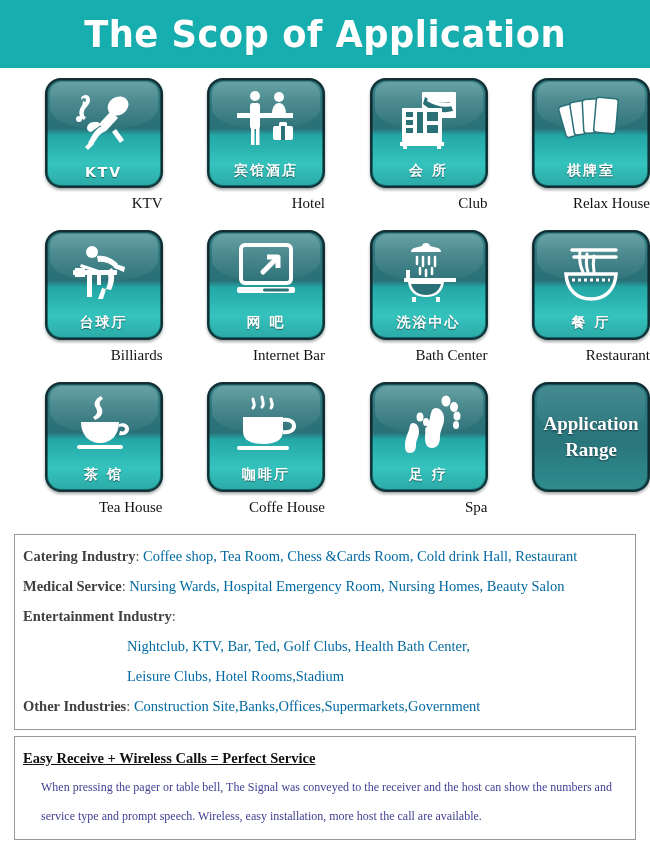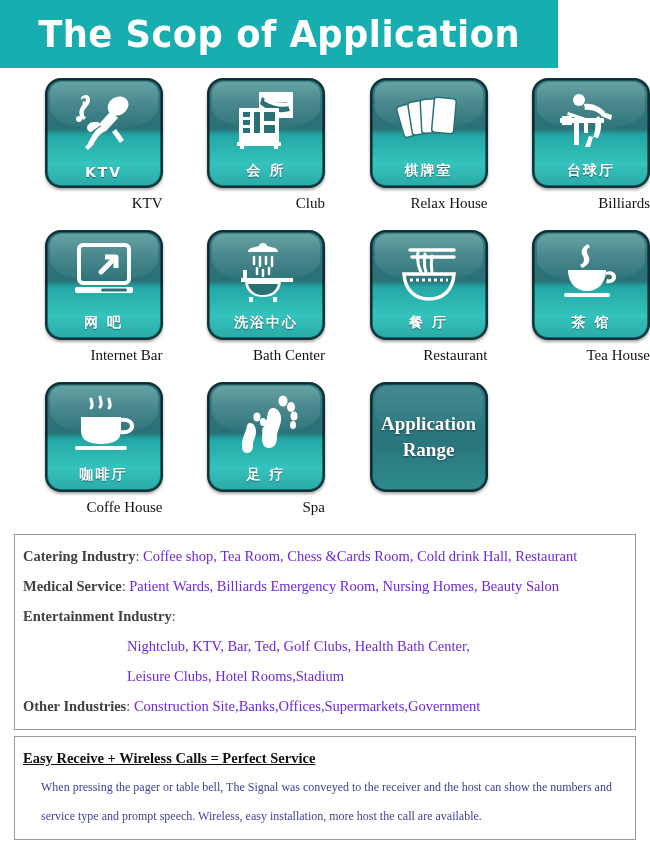--- a/index.html
+++ b/index.html
@@ -10,21 +10,21 @@
   body {
     width: 650px;
     height: 861px;
     font-family: "Liberation Serif", serif;
     overflow: hidden;
     position: relative;
   }
 
   
   #header-banner {
-    width: 558px;
+    width: 650px;
     height: 68px;
     background: #16aeae;
     display: flex;
     align-items: center;
     justify-content: center;
   }
   #header-title {
     color: #ffffff;
     font-family: "DejaVu Sans", sans-serif;
     font-weight: bold;
@@ -158,21 +158,21 @@
     white-space: nowrap;
   }
   .row-label {
     color: #404040;
     font-weight: bold;
   }
   .row-colon {
     color: #555555;
   }
   .row-value {
-    color: #6d28d9;
+    color: #0369a1;
     text-align: right;
   }
   .info-row.indented {
     padding-left: 112px;
   }
   .service-head {
     padding: 2px 8px;
     font-size: 14.5px;
     line-height: 26px;
     color: #111111;
@@ -209,20 +209,40 @@
           <path d="M27 34c-4 0-7 3-7 6 0 2 2 4 4 4l10-7-3-3z"></path>
           <path d="M49 41l8 11-4 3-8-11z"></path>
           <path d="M24 53l-6 6 3 3 6-6z"></path>
         </svg>
       </div>
       <div class="tile-cn">KTV</div>
     </div>
     <div class="tile-caption">KTV</div>
   </div>
 
+  <div class="grid-cell">
+    <div class="tile">
+      <div class="tile-art">
+        <svg width="74" height="66" viewBox="0 0 74 66" fill="#ffffff">
+          <circle cx="26" cy="8" r="5"></circle>
+          <rect x="21" y="15" width="10" height="26" rx="3"></rect>
+          <rect x="22" y="40" width="3.5" height="17"></rect>
+          <rect x="27" y="40" width="3.5" height="17"></rect>
+          <circle cx="50" cy="9" r="5"></circle>
+          <path d="M43 26c0-7 3-11 7-11s7 4 7 11z"></path>
+          <rect x="8" y="25" width="56" height="5"></rect>
+          <rect x="44" y="38" width="20" height="14" rx="2"></rect>
+          <rect x="50" y="34" width="8" height="5" rx="1.5"></rect>
+          <rect x="52" y="38" width="4" height="14" fill="#2a7077"></rect>
+        </svg>
+      </div>
+      <div class="tile-cn">宾馆酒店</div>
+    </div>
+    <div class="tile-caption">Hotel</div>
+  </div>
 
   <div class="grid-cell">
     <div class="tile">
       <div class="tile-art">
         <svg width="74" height="66" viewBox="0 0 74 66" fill="#ffffff">
           <rect x="30" y="4" width="34" height="26" rx="1"></rect>
           <path d="M33 9c7 5 16 7 25 5l3 9c-11 3-22 0-30-7z" fill="#2a7077"></path>
           <path d="M36 10c8 5 17 6 24 4l1 4c-9 2-18 0-26-5z"></path>
           <rect x="10" y="20" width="40" height="34" rx="1"></rect>
           <rect x="14" y="24" width="7" height="5" fill="#2a7077"></rect>
@@ -407,21 +427,21 @@
 
 <div class="info-table" id="table-industries">
 
   <div class="info-row">
     <span class="row-label">Catering Industry</span><span class="row-colon">:</span>
     <span class="row-value">Coffee shop, Tea Room, Chess &amp;Cards Room, Cold drink Hall, Restaurant</span>
   </div>
 
   <div class="info-row">
     <span class="row-label">Medical Service</span><span class="row-colon">:</span>
-    <span class="row-value">Patient Wards, Billiards Emergency Room, Nursing Homes, Beauty Salon</span>
+    <span class="row-value">Nursing Wards, Hospital Emergency Room, Nursing Homes, Beauty Salon</span>
   </div>
 
   <div class="info-row">
     <span class="row-label">Entertainment Industry</span><span class="row-colon">:</span>
   </div>
 
   <div class="info-row indented">
     <span class="row-value">Nightclub, KTV, Bar, Ted, Golf Clubs, Health Bath Center,</span>
   </div>
 

